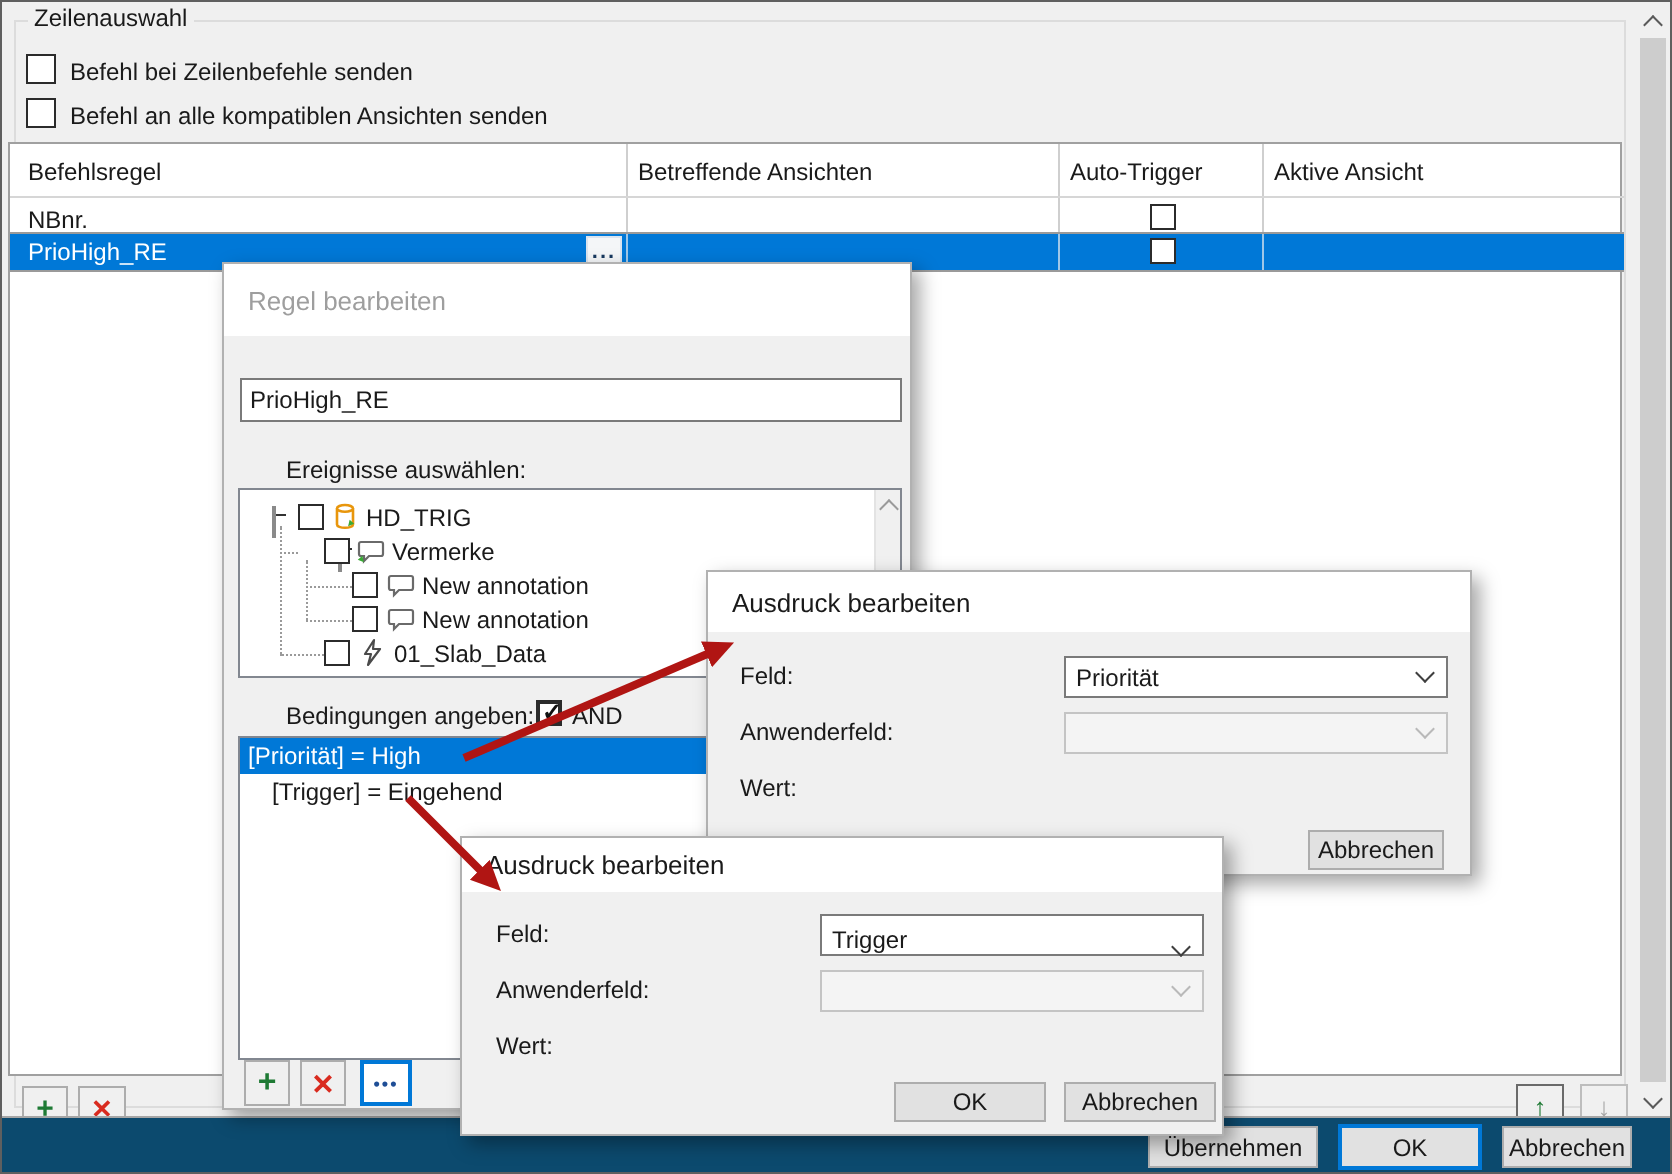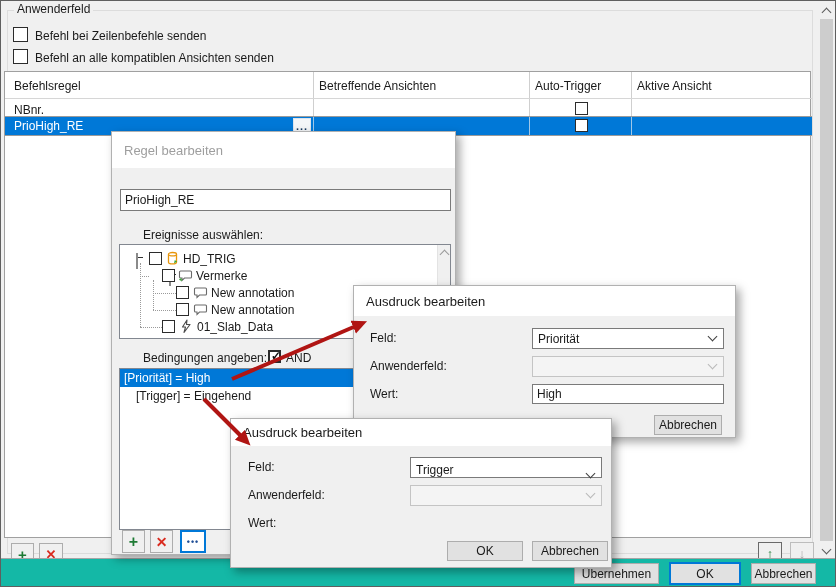--- a/index.html
+++ b/index.html
@@ -29,21 +29,21 @@
   .tree-label{white-space:nowrap;}
   .sb-chev{width:7px;height:7px;border-right:1.6px solid #5a5a5a;border-bottom:1.6px solid #5a5a5a;display:inline-block;}
   .up{transform:rotate(-135deg);} .down{transform:rotate(45deg);}
 </style>
 </head>
 <body>
 
 <div id="stage">
 
   <div class="abs" style="left:6px;top:9px;width:806px;height:544px;border:1px solid #dcdcdc;"></div>
-  <div class="abs lbl" style="left:13px;top:1px;background:#f0f0f0;padding:0 3px;">Anwenderfeld</div>
+  <div class="abs lbl" style="left:13px;top:1px;background:#f0f0f0;padding:0 3px;">Zeilenauswahl</div>
 
   <span class="abs cb" style="left:12px;top:26px;width:15px;height:15px;"></span>
   <span class="abs lbl" style="left:34px;top:28px;">Befehl bei Zeilenbefehle senden</span>
   <span class="abs cb" style="left:12px;top:48px;width:15px;height:15px;"></span>
   <span class="abs lbl" style="left:34px;top:50px;">Befehl an alle kompatiblen Ansichten senden</span>
 
   <div class="abs" style="left:3px;top:70px;width:807px;height:467px;background:#fff;border:1px solid #a0a0a0;">
 
     <div class="abs" style="left:308px;top:0;width:1px;height:62px;background:#cfcfcf;"></div>
     <div class="abs" style="left:524px;top:0;width:1px;height:62px;background:#cfcfcf;"></div>
@@ -90,21 +90,21 @@
   <div class="abs" style="left:818px;top:2px;width:15px;height:555px;background:#f0f0f0;">
     <div class="abs" style="left:0;top:0;width:15px;height:15px;display:flex;align-items:center;justify-content:center;">
       <span class="sb-chev up" style="margin-top:4px;"></span>
     </div>
     <div class="abs" style="left:1px;top:16px;width:13px;height:522px;background:#cdcdcd;"></div>
     <div class="abs" style="left:0;top:540px;width:15px;height:15px;display:flex;align-items:center;justify-content:center;">
       <span class="sb-chev down" style="margin-top:-3px;"></span>
     </div>
   </div>
 
-  <div class="abs" style="left:0;top:557px;width:836px;height:30px;background:#14b8a6;border-top:1px solid #a6a6a6;">
+  <div class="abs" style="left:0;top:557px;width:836px;height:30px;background:#0c4a6e;border-top:1px solid #a6a6a6;">
     <div class="abs w-btn" style="left:573px;top:4px;width:85px;height:21px;">Übernehmen</div>
     <div class="abs w-btn focused" style="left:668px;top:3px;width:72px;height:23px;">OK</div>
     <div class="abs w-btn" style="left:750px;top:4px;width:65px;height:21px;">Abbrechen</div>
   </div>
 
   <div class="abs dlg" style="left:110px;top:130px;width:345px;height:424px;z-index:10;">
     <div class="dlg-title" style="height:36px;">
       <span style="color:#9e9e9e;">Regel bearbeiten</span>
     </div>
     <div class="abs lbl" style="left:10px;top:58px;">Name:</div>
@@ -210,23 +210,20 @@
     <div class="abs combo" style="left:178px;top:42px;width:192px;">
       <span>Priorität</span>
       <span class="chev"></span>
     </div>
     <span class="abs lbl" style="left:16px;top:73px;">Anwenderfeld:</span>
     <div class="abs combo disabled" style="left:178px;top:70px;width:192px;">
       <span></span>
       <span class="chev"></span>
     </div>
     <span class="abs lbl" style="left:16px;top:101px;">Wert:</span>
-    <div class="abs tinput" style="left:178px;top:98px;width:192px;height:20px;">
-      <span>High</span>
-    </div>
     <div class="abs w-btn" style="left:300px;top:129px;width:68px;height:20px;">Abbrechen</div>
   </div>
 
   <div class="abs dlg" style="left:229px;top:417px;width:382px;height:150px;z-index:30;">
     <div class="dlg-title" style="height:27px;">
       <span style="color:#1a1a1a;">Ausdruck bearbeiten</span>
     </div>
     <span class="abs lbl" style="left:17px;top:41px;">Feld:</span>
     <div class="abs combo" style="left:179px;top:38px;width:192px;align-items:flex-end;">
       <span>Trigger</span>

